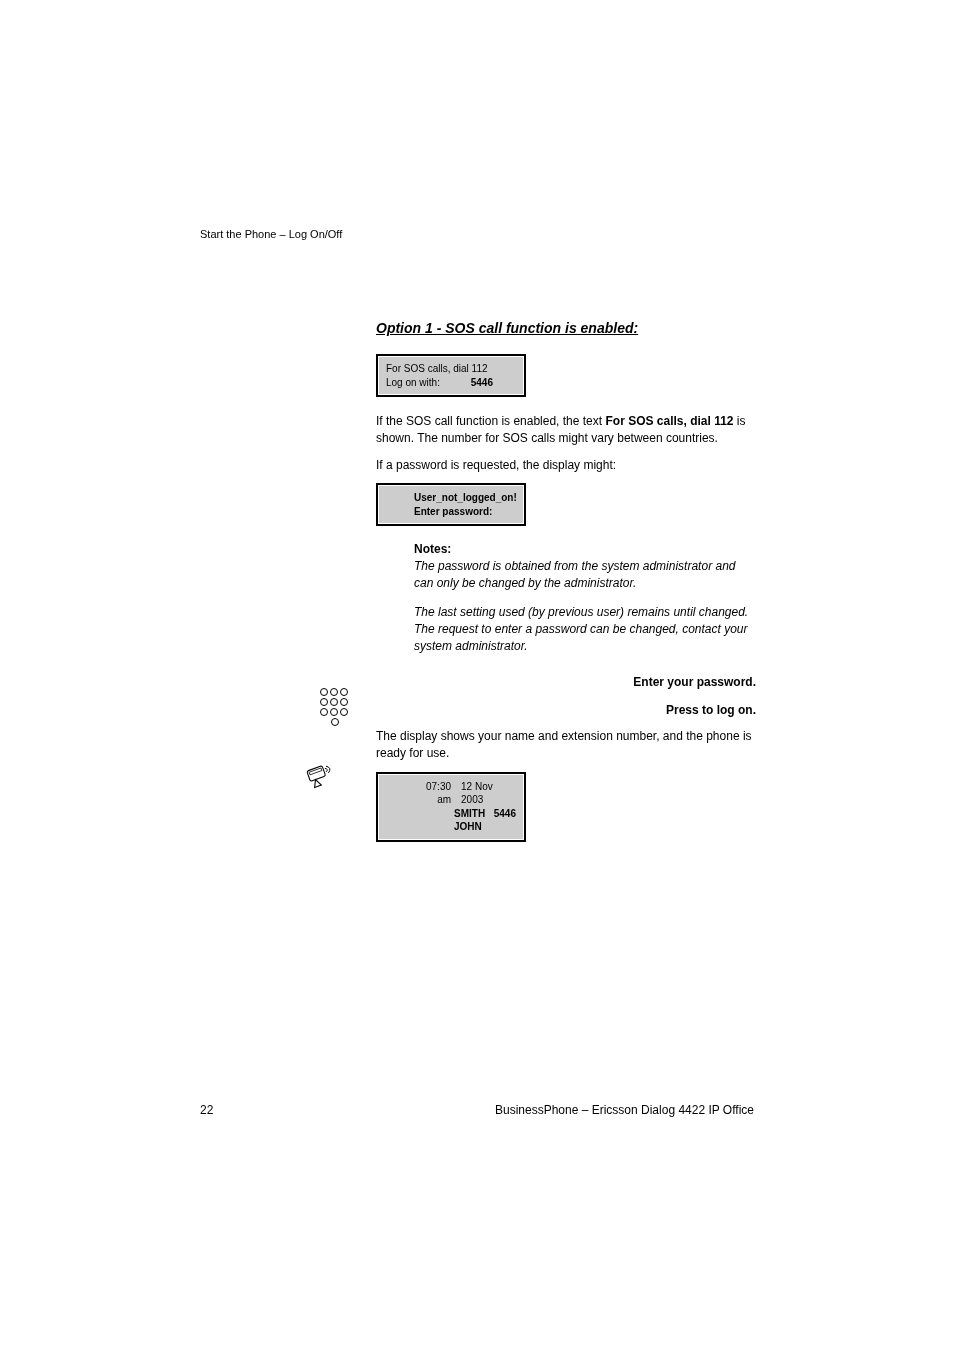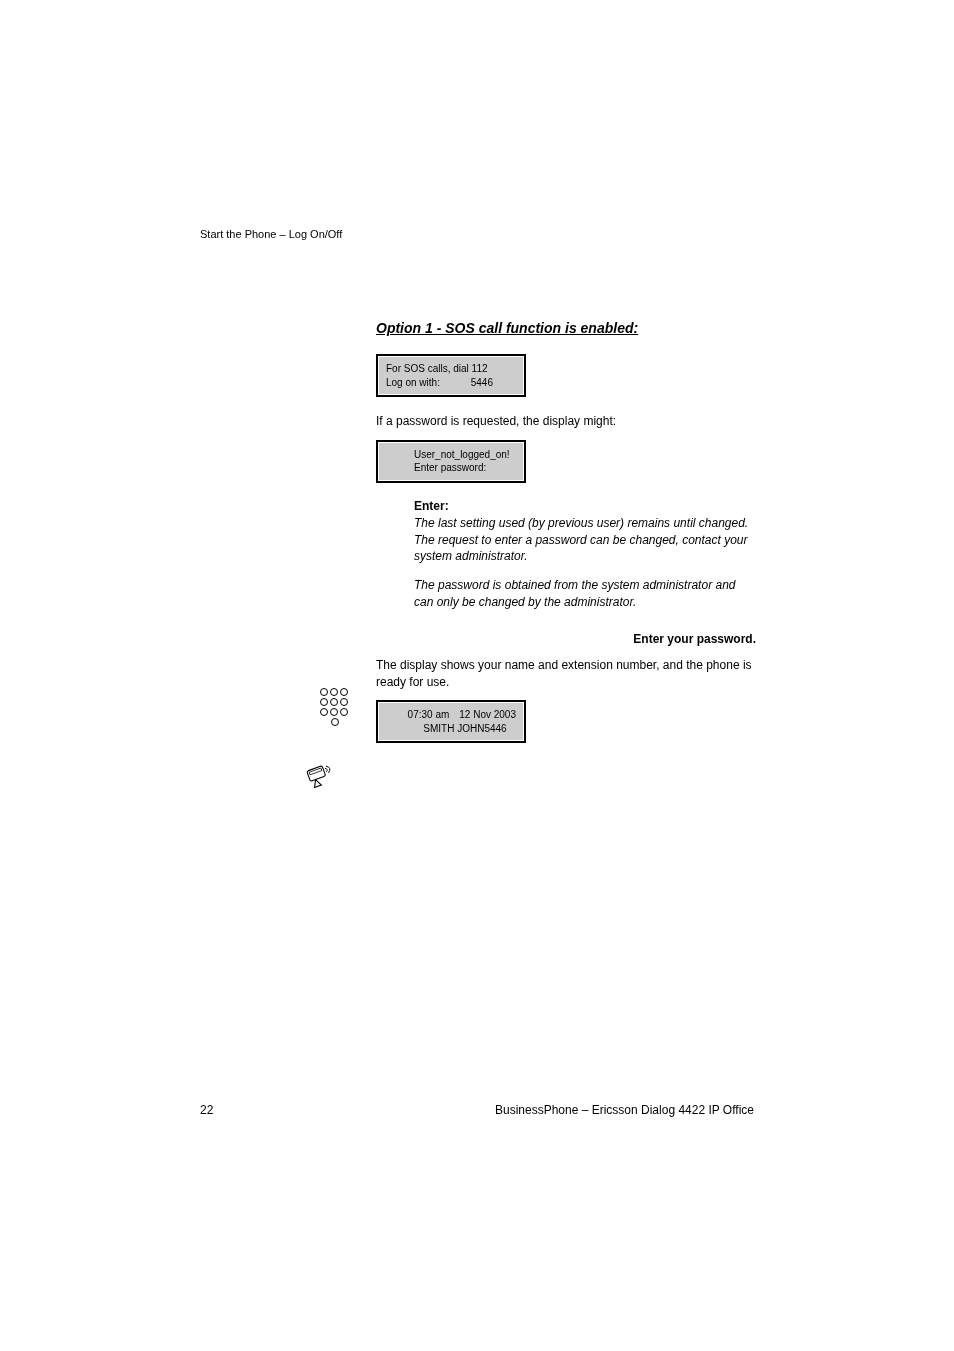--- a/index.html
+++ b/index.html
@@ -2,22 +2,22 @@
 <html><head>
 <meta charset="utf-8">
 <style>
   * { box-sizing: border-box; margin: 0; padding: 0; }
   html, body { width: 954px; height: 1351px; background: #fff; font-family: Arial, Helvetica, sans-serif; color: #000; }
   .page { position: relative; width: 954px; height: 1351px; border-radius: 27px; }
   .header-text { position: absolute; top: 228px; left: 200px; font-size: 11px; color: #000; }
   .content { position: absolute; top: 320px; left: 376px; width: 380px; }
   .heading { font-size: 14px; font-style: italic; font-weight: bold; text-decoration: underline; margin-bottom: 18px; }
   .display-box { border: 2px solid #000; background: #cecdcd; padding: 6px 8px; font-size: 10px; line-height: 1.35; width: 150px; margin-bottom: 16px; box-shadow: inset 0 0 0 1px #fff; }
-  .display-box .bold { font-weight: normal; padding-left: 28px; }
-  .display-box-row { display: flex; justify-content: center; }
+  .display-box .bold { font-weight: bold; padding-left: 28px; }
+  .display-box-row { display: flex; justify-content: flex-start; margin-left: 40px; }
   .para { font-size: 12px; line-height: 1.4; margin-bottom: 10px; }
   .para .bold { font-weight: bold; }
   .notes-block { margin-left: 38px; margin-top: 6px; margin-bottom: 18px; }
   .notes-label { font-size: 12px; font-weight: bold; margin-bottom: 2px; }
   .notes-text { font-size: 12px; font-style: italic; line-height: 1.4; margin-bottom: 12px; }
   .action-row { position: relative; margin-bottom: 10px; text-align: right; }
   .action-label { font-size: 12px; font-weight: bold; }
   .version-note { margin-left: 38px; font-size: 12px; font-style: italic; line-height: 1.4; margin-top: 8px; margin-bottom: 16px; }
   .version-note .bold { font-weight: bold; font-style: italic; }
   .link { color: #2060c0; text-decoration: none; }
@@ -72,39 +72,45 @@
 
     <div class="heading">Option 1 - SOS call function is enabled:</div>
 
     <div class="display-box">
       <div>For SOS calls, dial 112</div>
       <div>
         <span>Log on with: </span><span class="bold">5446</span>
       </div>
     </div>
 
+    <div class="para">
+      <span>If the SOS call function is enabled, the text </span><span class="bold">For SOS calls, dial 112</span><span> is shown. The number for SOS calls might vary between countries.</span>
+    </div>
 
     <div class="para">If a password is requested, the display might:</div>
 
     <div class="display-box">
       <div class="bold">User_not_logged_on!</div>
       <div class="bold">Enter password:</div>
     </div>
 
     <div class="notes-block">
-      <div class="notes-label">Enter:</div>
+      <div class="notes-label">Notes:</div>
+      <div class="notes-text">The password is obtained from the system administrator and can only be changed by the administrator.</div>
       <div class="notes-text">The last setting used (by previous user) remains until changed. The request to enter a password can be changed, contact your system administrator.</div>
-      <div class="notes-text">The password is obtained from the system administrator and can only be changed by the administrator.</div>
     </div>
 
     <div class="action-row">
       <span class="action-label">Enter your password.</span>
     </div>
 
 
+    <div class="action-row">
+      <span class="action-label">Press to log on.</span>
+    </div>
 
     <div class="para">The display shows your name and extension number, and the phone is ready for use.</div>
 
     <div class="display-box">
       <div class="display-box-row">
         <span style="flex:1; text-align:right; padding-right:10px;">07:30 am</span>
         <span>12 Nov 2003</span>
       </div>
       <div class="display-box-row bold">
         <span>SMITH JOHN</span>

